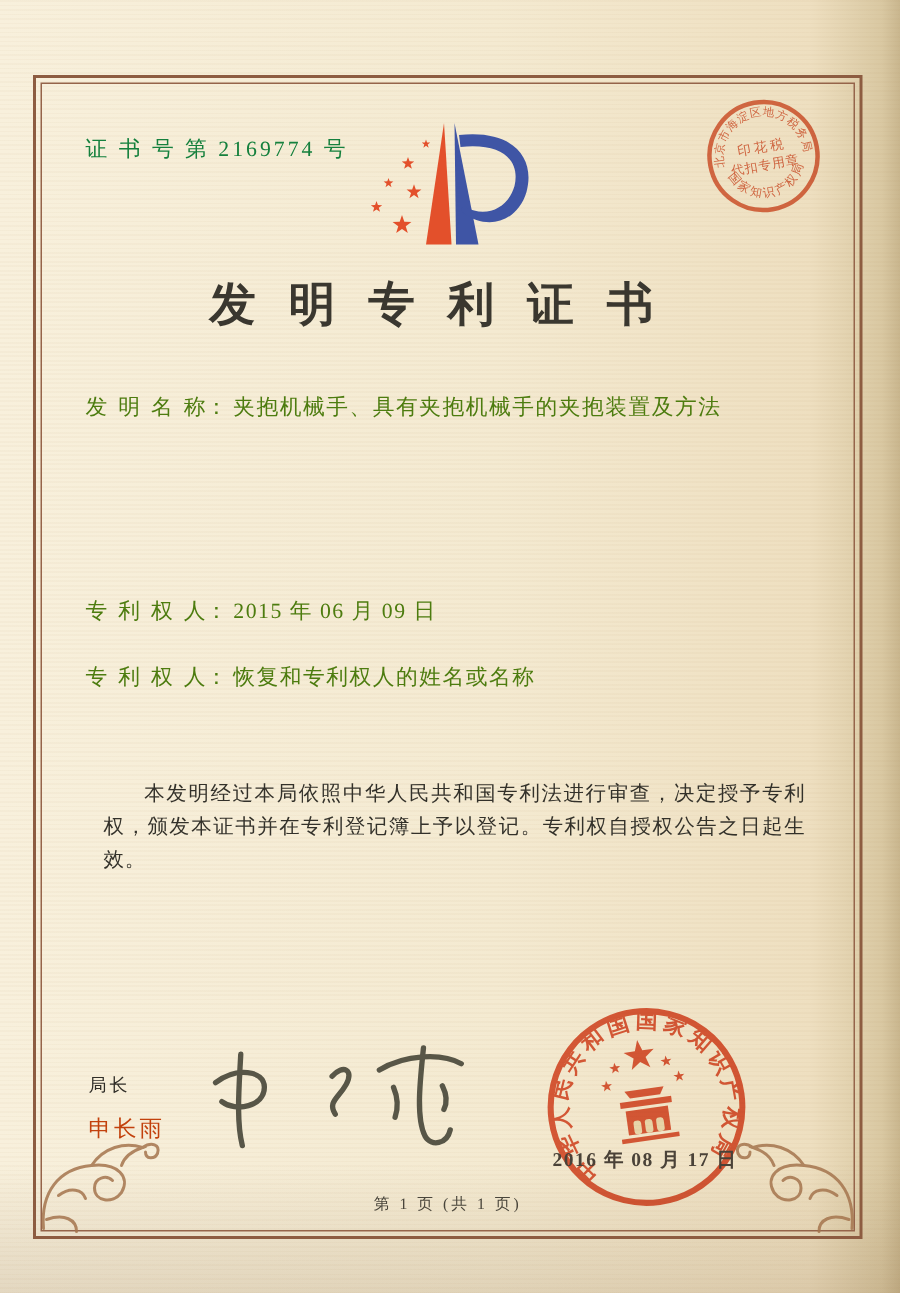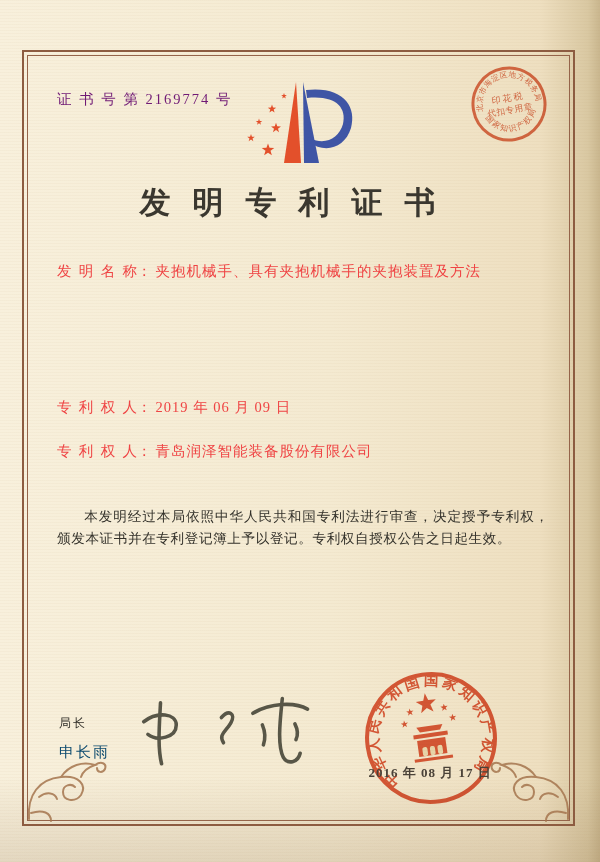--- a/index.html
+++ b/index.html
@@ -9,37 +9,37 @@
     background:
       repeating-linear-gradient(0deg, rgba(170,130,80,.045) 0 1px, rgba(0,0,0,0) 1px 3px),
       linear-gradient(180deg, rgba(0,0,0,0) 90%, rgba(120,88,50,.16) 100%),
       linear-gradient(90deg, #f8f0dc 0%, #f4ead1 55%, #eedfc0 90%, #d9c8a2 98%, #c9b68e 100%);
   }
   .frame{
     position:absolute;left:22px;top:50px;width:553px;height:776px;
     border:2.5px solid #8d5c41;box-sizing:border-box;
   }
   .frame::before{content:"";position:absolute;inset:3px;border:1.5px solid #95644a;pointer-events:none;}
-  .cert-no{position:absolute;left:33px;top:38px;font-size:14.5px;letter-spacing:2px;color:#701a75;}
+  .cert-no{position:absolute;left:33px;top:38px;font-size:14.5px;letter-spacing:2px;color:#15803d;}
   .logo{position:absolute;left:213px;top:26px;width:130px;height:102px;}
   .title{
     position:absolute;left:0;top:130px;width:100%;text-align:center;
     font-size:31px;font-weight:bold;color:#3a372f;letter-spacing:22px;box-sizing:border-box;
   }
-  .field{position:absolute;left:33px;width:500px;font-size:14.5px;color:#ef4444;white-space:nowrap;}
+  .field{position:absolute;left:33px;width:500px;font-size:14.5px;color:#4d7c0f;white-space:nowrap;}
   .flabel{display:inline-block;width:80px;text-align:justify;text-align-last:justify;vertical-align:top;}
   .fcolon{display:inline-block;margin-right:4px;}
   .fvalue{letter-spacing:1px;}
   .body-text{
     position:absolute;left:33px;top:454px;width:492px;
     font-size:13.6px;line-height:21.8px;color:#33312a;text-align:justify;letter-spacing:.6px;
   }
-  .body-text p{margin:0;text-indent:2em;}
+  .body-text p{margin:12px;text-indent:2em;}
   .post-title{position:absolute;left:35px;top:663px;font-size:12px;color:#2f2d27;letter-spacing:2px;}
-  .post-name{position:absolute;left:35px;top:691px;font-size:15px;color:#0c4a6e;letter-spacing:2px;}
+  .post-name{position:absolute;left:35px;top:691px;font-size:15px;color:#c2410c;letter-spacing:2px;}
   .signature{position:absolute;left:105px;top:638px;width:210px;height:95px;opacity:.92;}
   .seal{position:absolute;left:336px;top:615px;width:142px;height:142px;mix-blend-mode:multiply;opacity:.9;transform:rotate(-8deg);}
   .seal-date{
     position:absolute;left:330px;top:712px;width:152px;text-align:center;
     font-size:13px;color:#4a4238;letter-spacing:1px;font-weight:bold;
   }
   .tax-stamp{position:absolute;left:435px;top:2px;width:100px;height:100px;mix-blend-mode:multiply;opacity:.85;transform:rotate(-10deg);}
   .footer{position:absolute;left:0;top:744px;width:100%;text-align:center;font-size:10.5px;color:#49453b;letter-spacing:2px;}
   .orn{position:absolute;width:88px;height:88px;opacity:.85;}
   .orn.bl{left:-1px;bottom:-1px;}
@@ -69,24 +69,24 @@
       <path fill="#3f55a5" d="M66,4 L82,85 L67,85 Z"></path>
       <path fill="#3f55a5" d="M69,12 C106,8 120,28 114,50 C108,70 88,76 72,64 C70,62 70,59 73,60 C88,68 102,60 106,46 C110,29 98,17 70,20 Z"></path>
     </svg>
 
     <div class="title">发明专利证书</div>
 
     <div class="field" style="top:210px">
       <span class="flabel">发明名称</span><span class="fcolon">：</span><span class="fvalue">夹抱机械手、具有夹抱机械手的夹抱装置及方法</span>
     </div>
     <div class="field" style="top:346px">
-      <span class="flabel">专利权人</span><span class="fcolon">：</span><span class="fvalue">2019 年 06 月 09 日</span>
+      <span class="flabel">专利权人</span><span class="fcolon">：</span><span class="fvalue">2015 年 06 月 09 日</span>
     </div>
     <div class="field" style="top:390px">
-      <span class="flabel">专利权人</span><span class="fcolon">：</span><span class="fvalue">青岛润泽智能装备股份有限公司</span>
+      <span class="flabel">专利权人</span><span class="fcolon">：</span><span class="fvalue">恢复和专利权人的姓名或名称</span>
     </div>
 
     <div class="body-text">
       <p>本发明经过本局依照中华人民共和国专利法进行审查，决定授予专利权，颁发本证书并在专利登记簿上予以登记。专利权自授权公告之日起生效。</p>
     </div>
 
     <div class="post-title">局长</div>
     <div class="post-name">申长雨</div>
 
     <svg class="signature" viewBox="0 0 200 90" fill="none" stroke="#4b4a3c" stroke-width="3.4" stroke-linecap="round" stroke-linejoin="round">
@@ -149,14 +149,15 @@
       <path d="M16,60 C24,54 32,56 34,62"></path>
     </svg>
     <svg class="orn br" viewBox="0 0 88 88" fill="none" stroke="#a5754e" stroke-width="2" stroke-linecap="round">
       <path d="M6,82 C4,58 16,42 38,40 C56,38 64,48 58,58 C52,66 40,64 40,55 C40,48 48,46 52,50"></path>
       <path d="M8,76 C20,72 28,76 28,84"></path>
       <path d="M38,40 C46,28 60,24 72,28 C66,30 60,34 58,40"></path>
       <path d="M72,28 C78,24 84,26 82,32 C80,36 74,36 74,31"></path>
       <path d="M16,60 C24,54 32,56 34,62"></path>
     </svg>
 
+    <div class="footer">第 1 页 (共 1 页)</div>
   </div>
 </div>
 
 </body></html>

